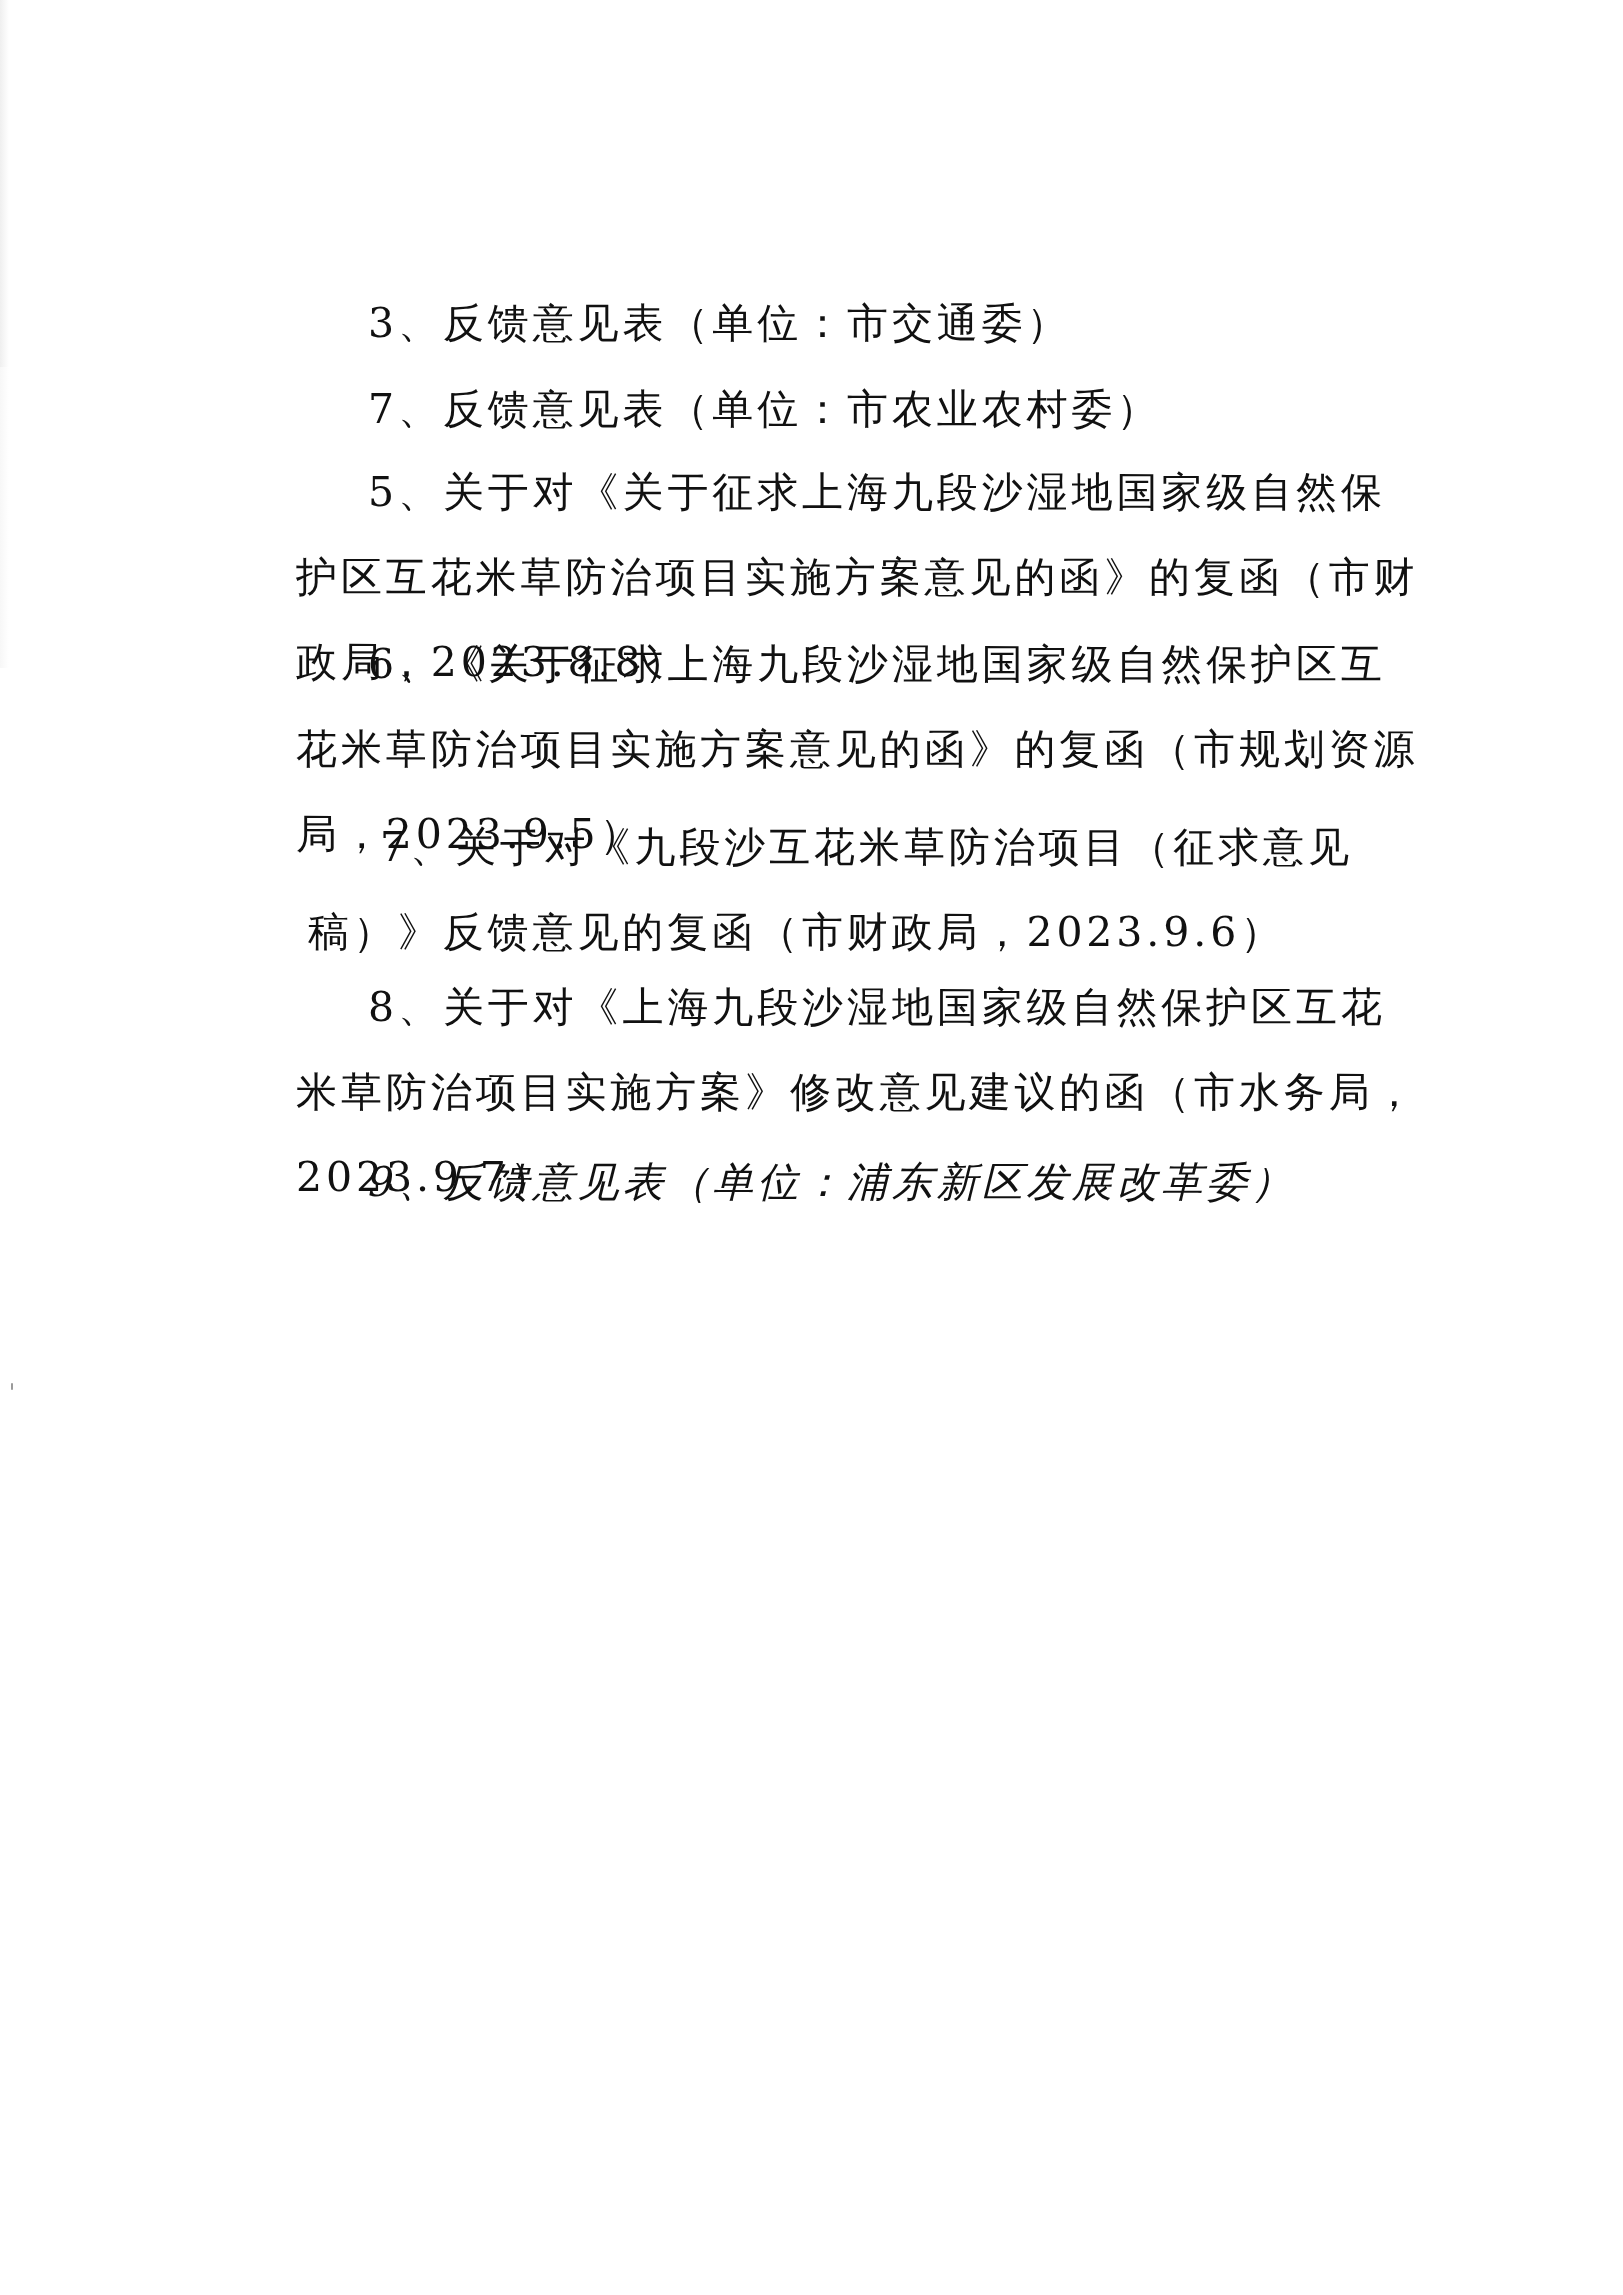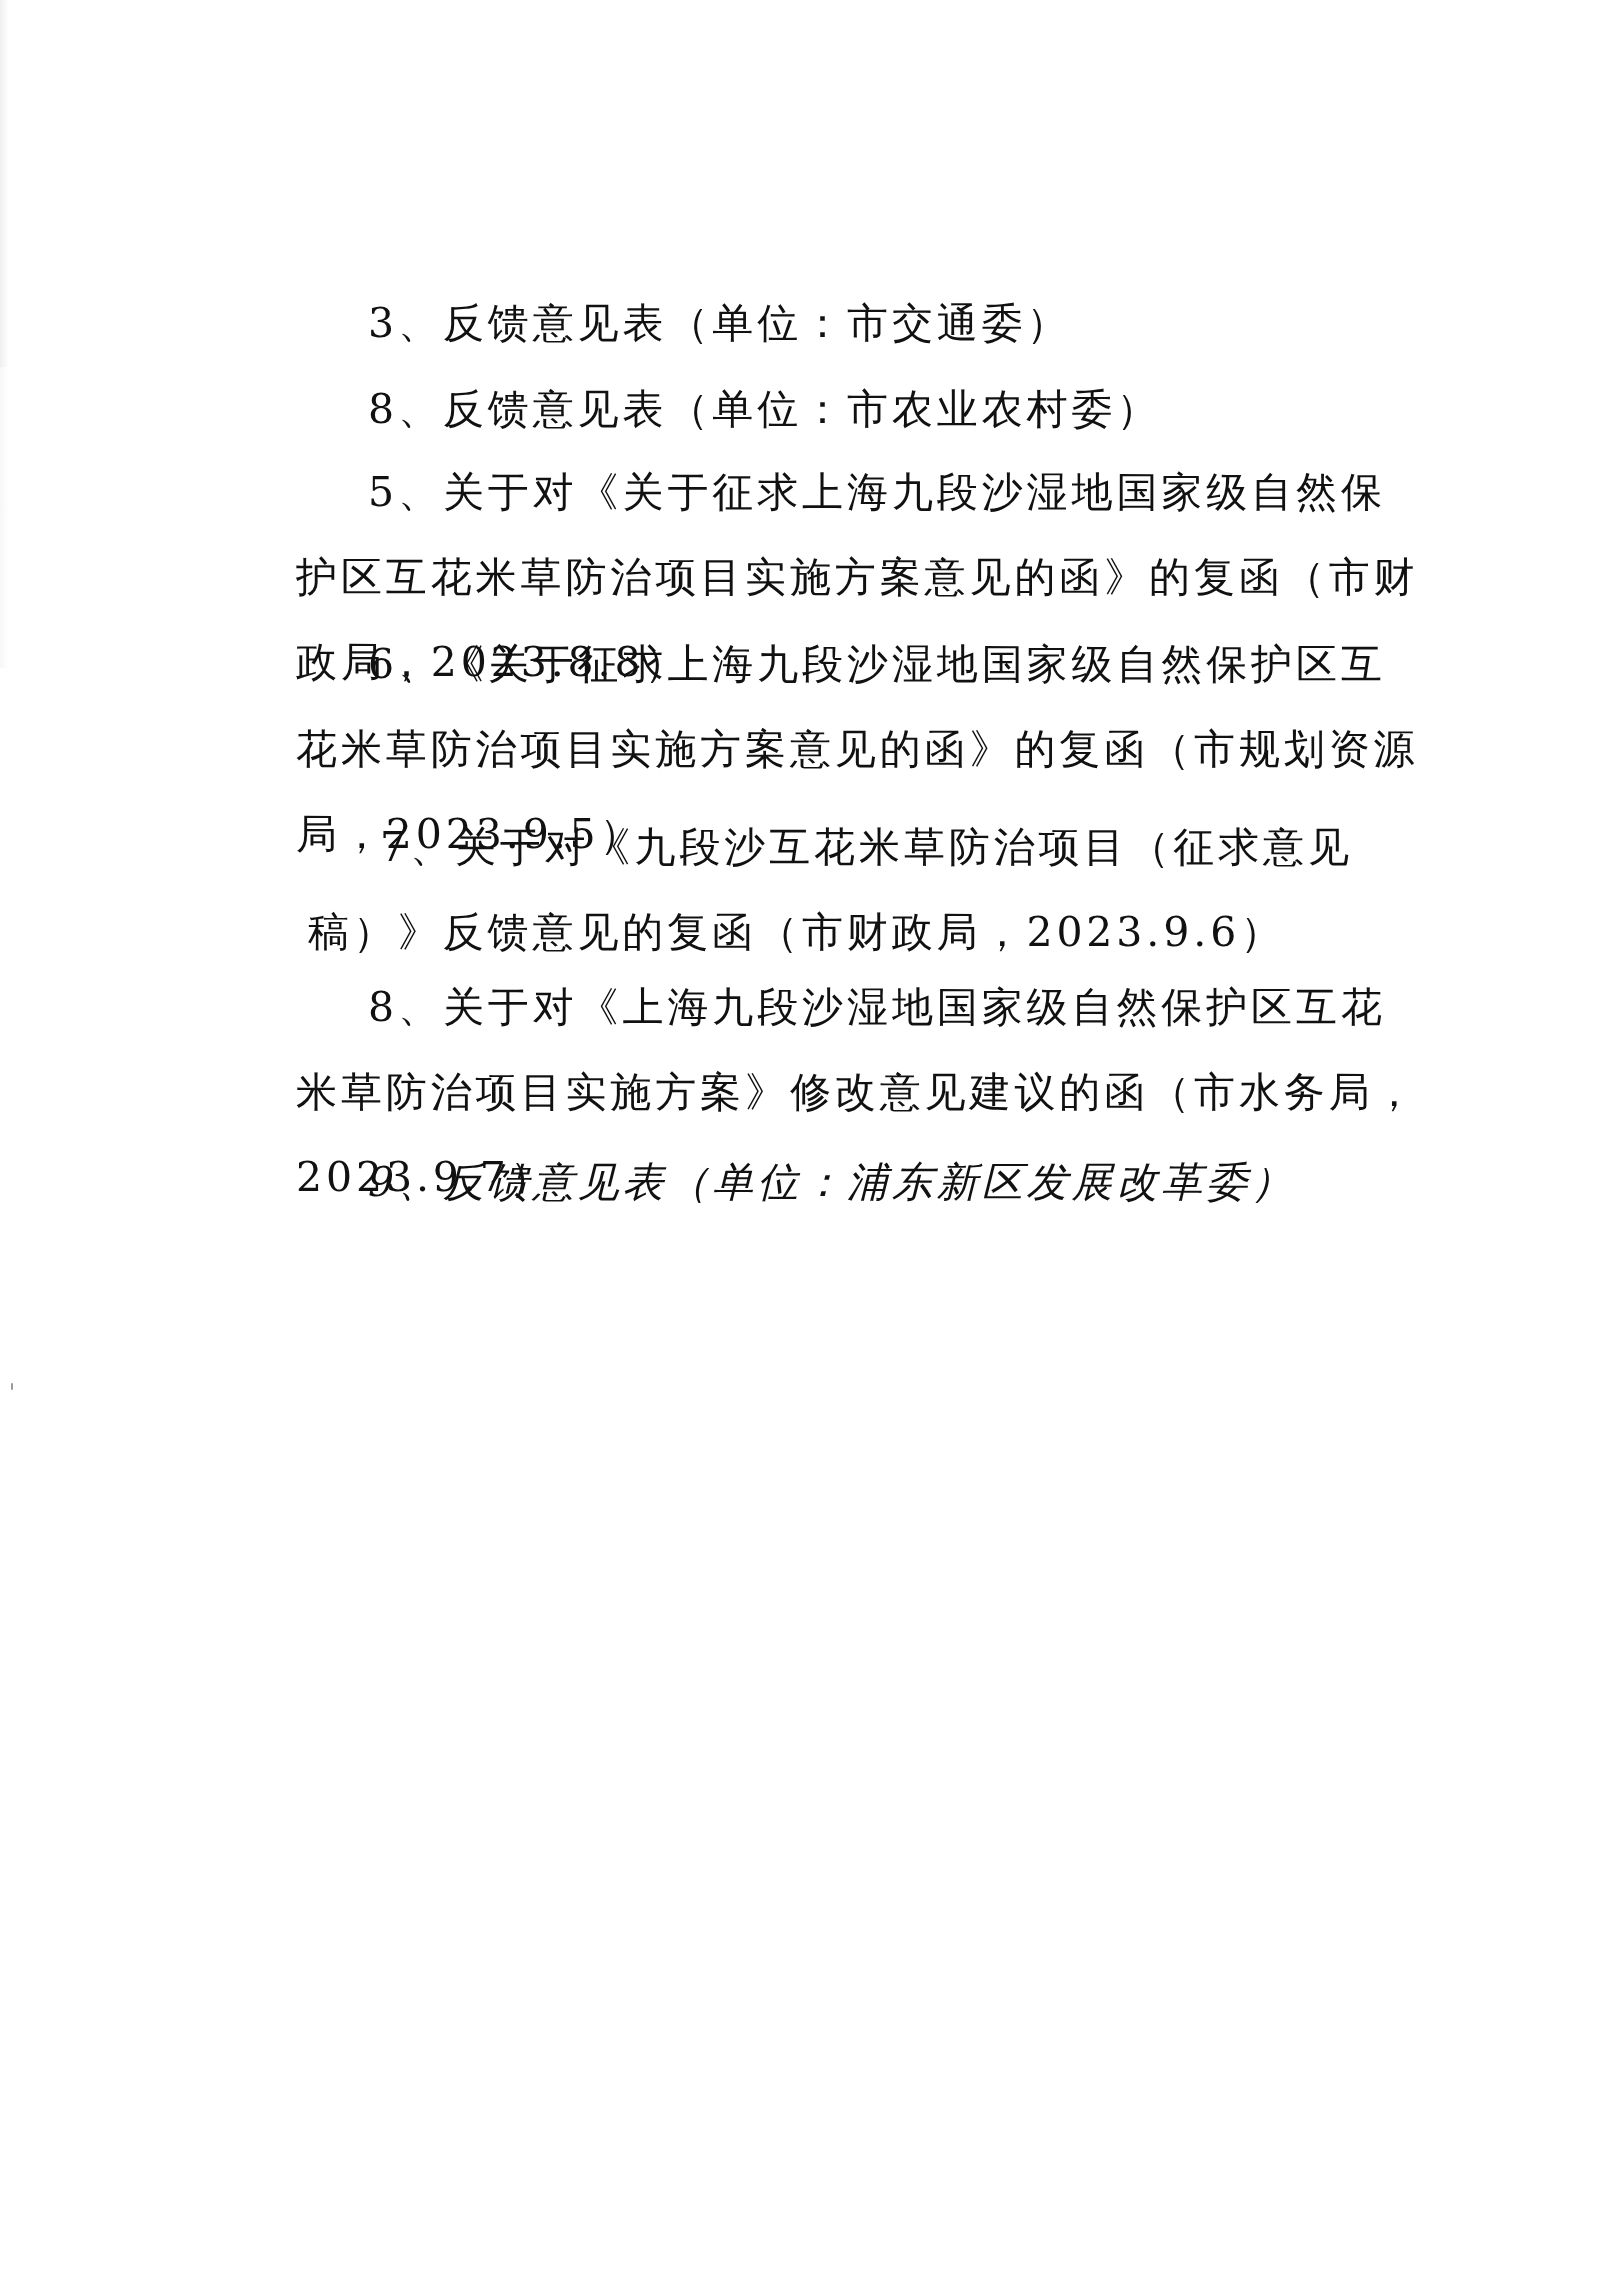--- a/index.html
+++ b/index.html
@@ -58,20 +58,20 @@
   </style>
 </head>
 <body>
 
 <div class="page-edge"></div>
 <div class="page-edge lower"></div>
 <div class="speck"></div>
 
 <div class="content">
   <p class="item single" style="top:236px;margin:0;">3、反馈意见表（单位：市交通委）</p>
-  <p class="item single" style="top:322px;margin:0;">8、反馈意见表（单位：市农业农村委）</p>
+  <p class="item single" style="top:322px;margin:0;">7、反馈意见表（单位：市农业农村委）</p>
   <p class="item" style="top:407px;margin:0;line-height:85px;padding-top:43px;">5、关于对《关于征求上海九段沙湿地国家级自然保护区互花米草防治项目实施方案意见的函》的复函（市财政局，2023.8.8）</p>
   <p class="item" style="top:579px;margin:0;line-height:85px;padding-top:43px;">6、《关于征求上海九段沙湿地国家级自然保护区互花米草防治项目实施方案意见的函》的复函（市规划资源局，2023.9.5）</p>
   <p class="item" style="top:750px;margin:12px;line-height:85px;padding-top:43px;">7、关于对《九段沙互花米草防治项目（征求意见稿）》反馈意见的复函（市财政局，2023.9.6）</p>
   <p class="item" style="top:922px;margin:0;line-height:85px;padding-top:43px;">8、关于对《上海九段沙湿地国家级自然保护区互花米草防治项目实施方案》修改意见建议的函（市水务局，2023.9.7）</p>
   <p class="item single" style="top:1095px;margin:0;font-style:italic;">9、反馈意见表（单位：浦东新区发展改革委）</p>
 </div>
 
 
 </body></html>

